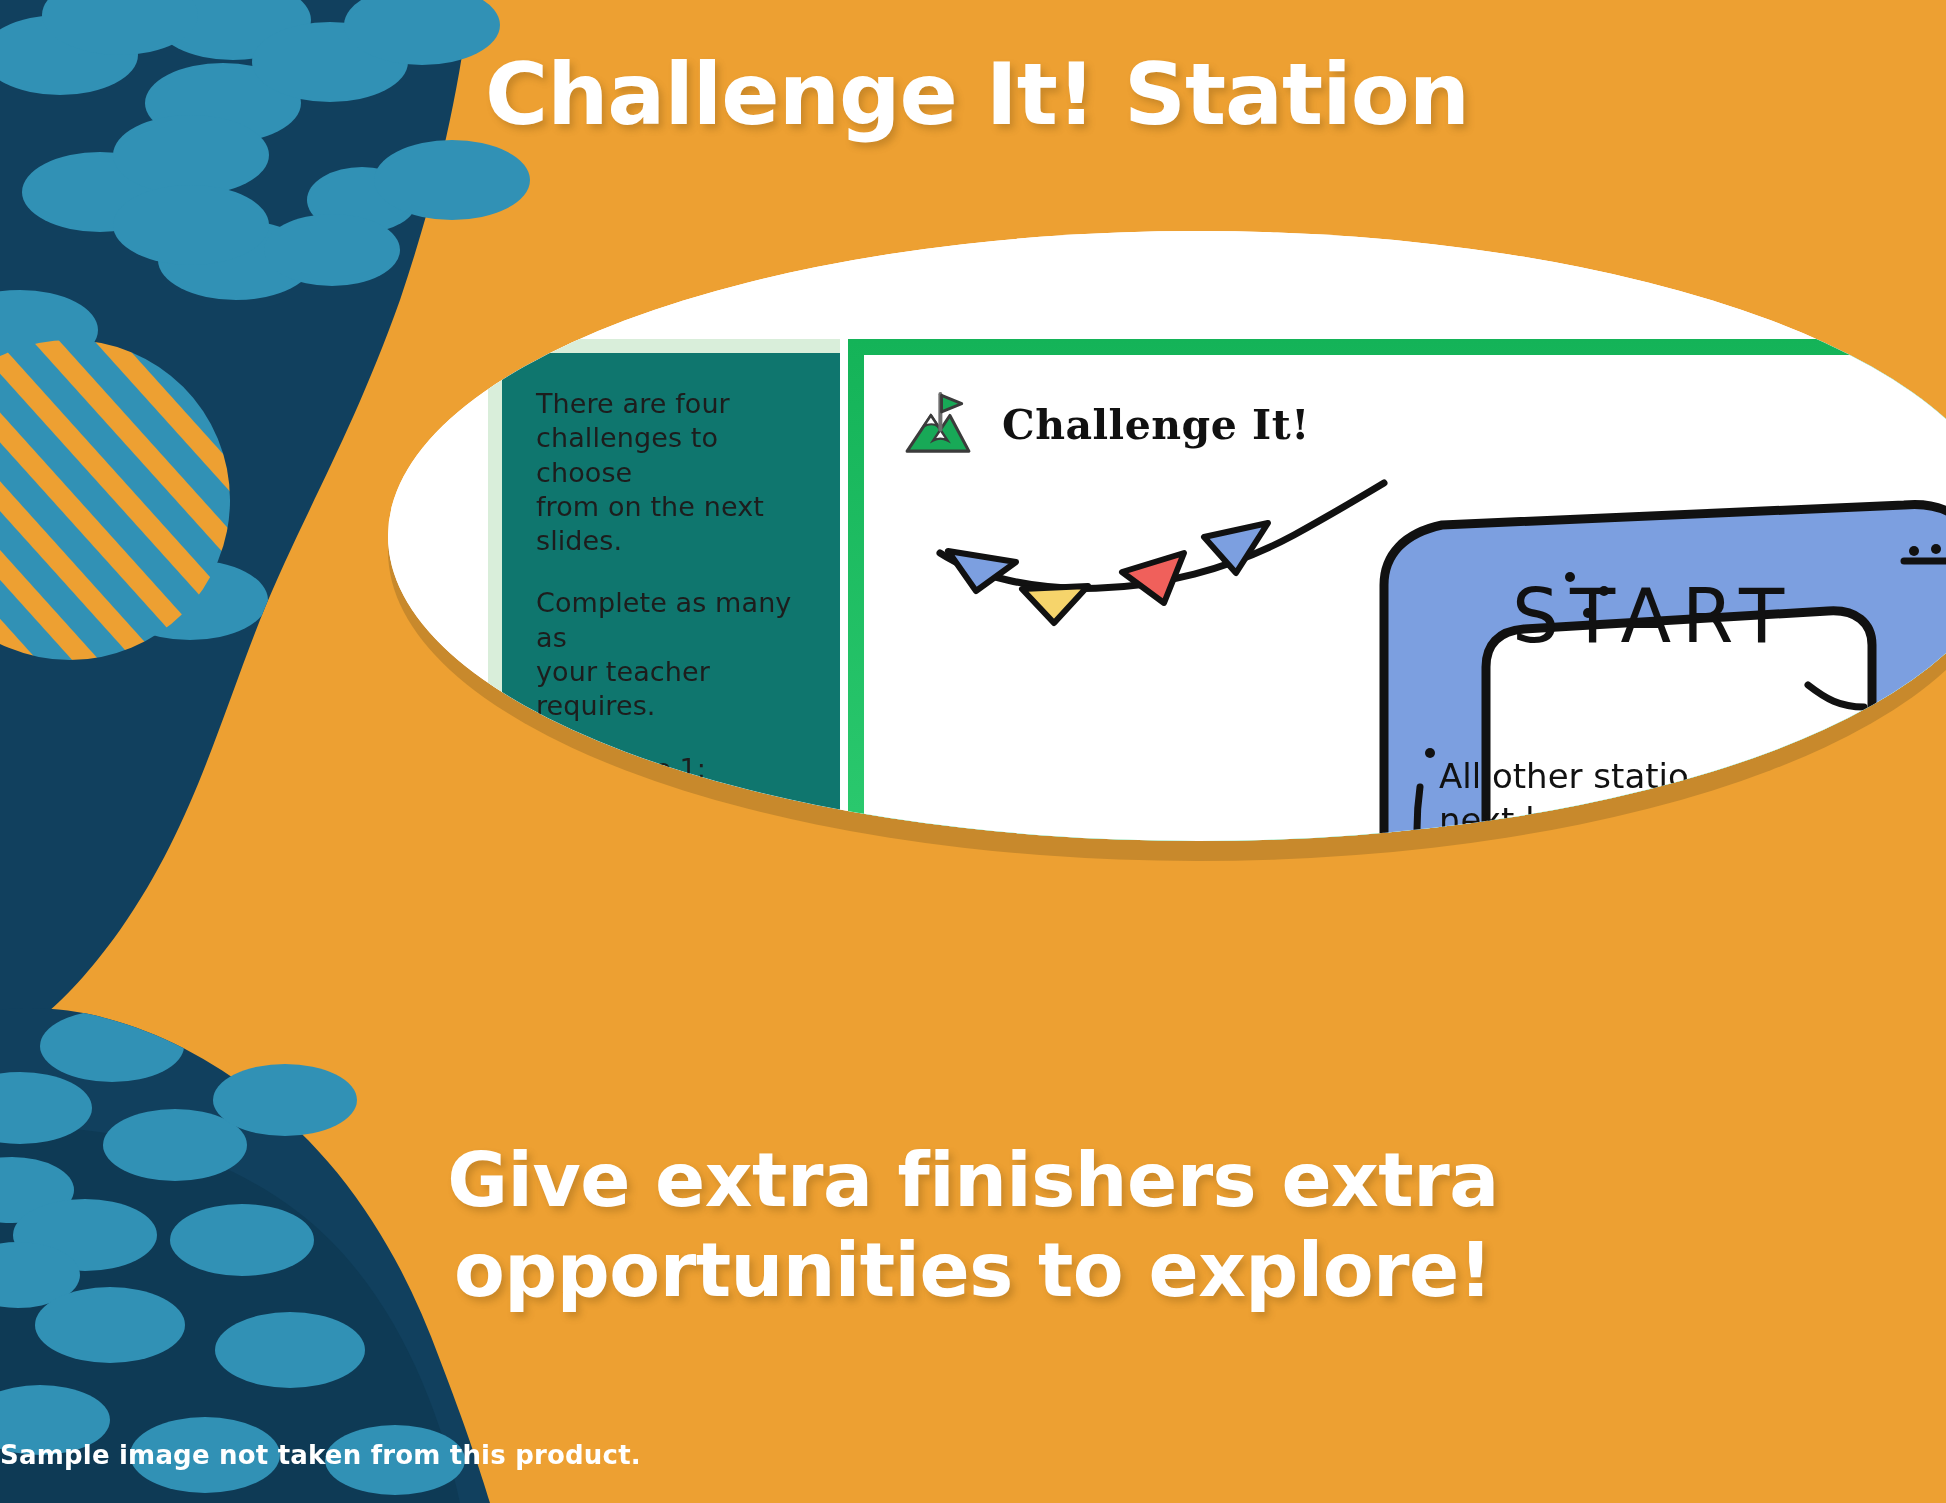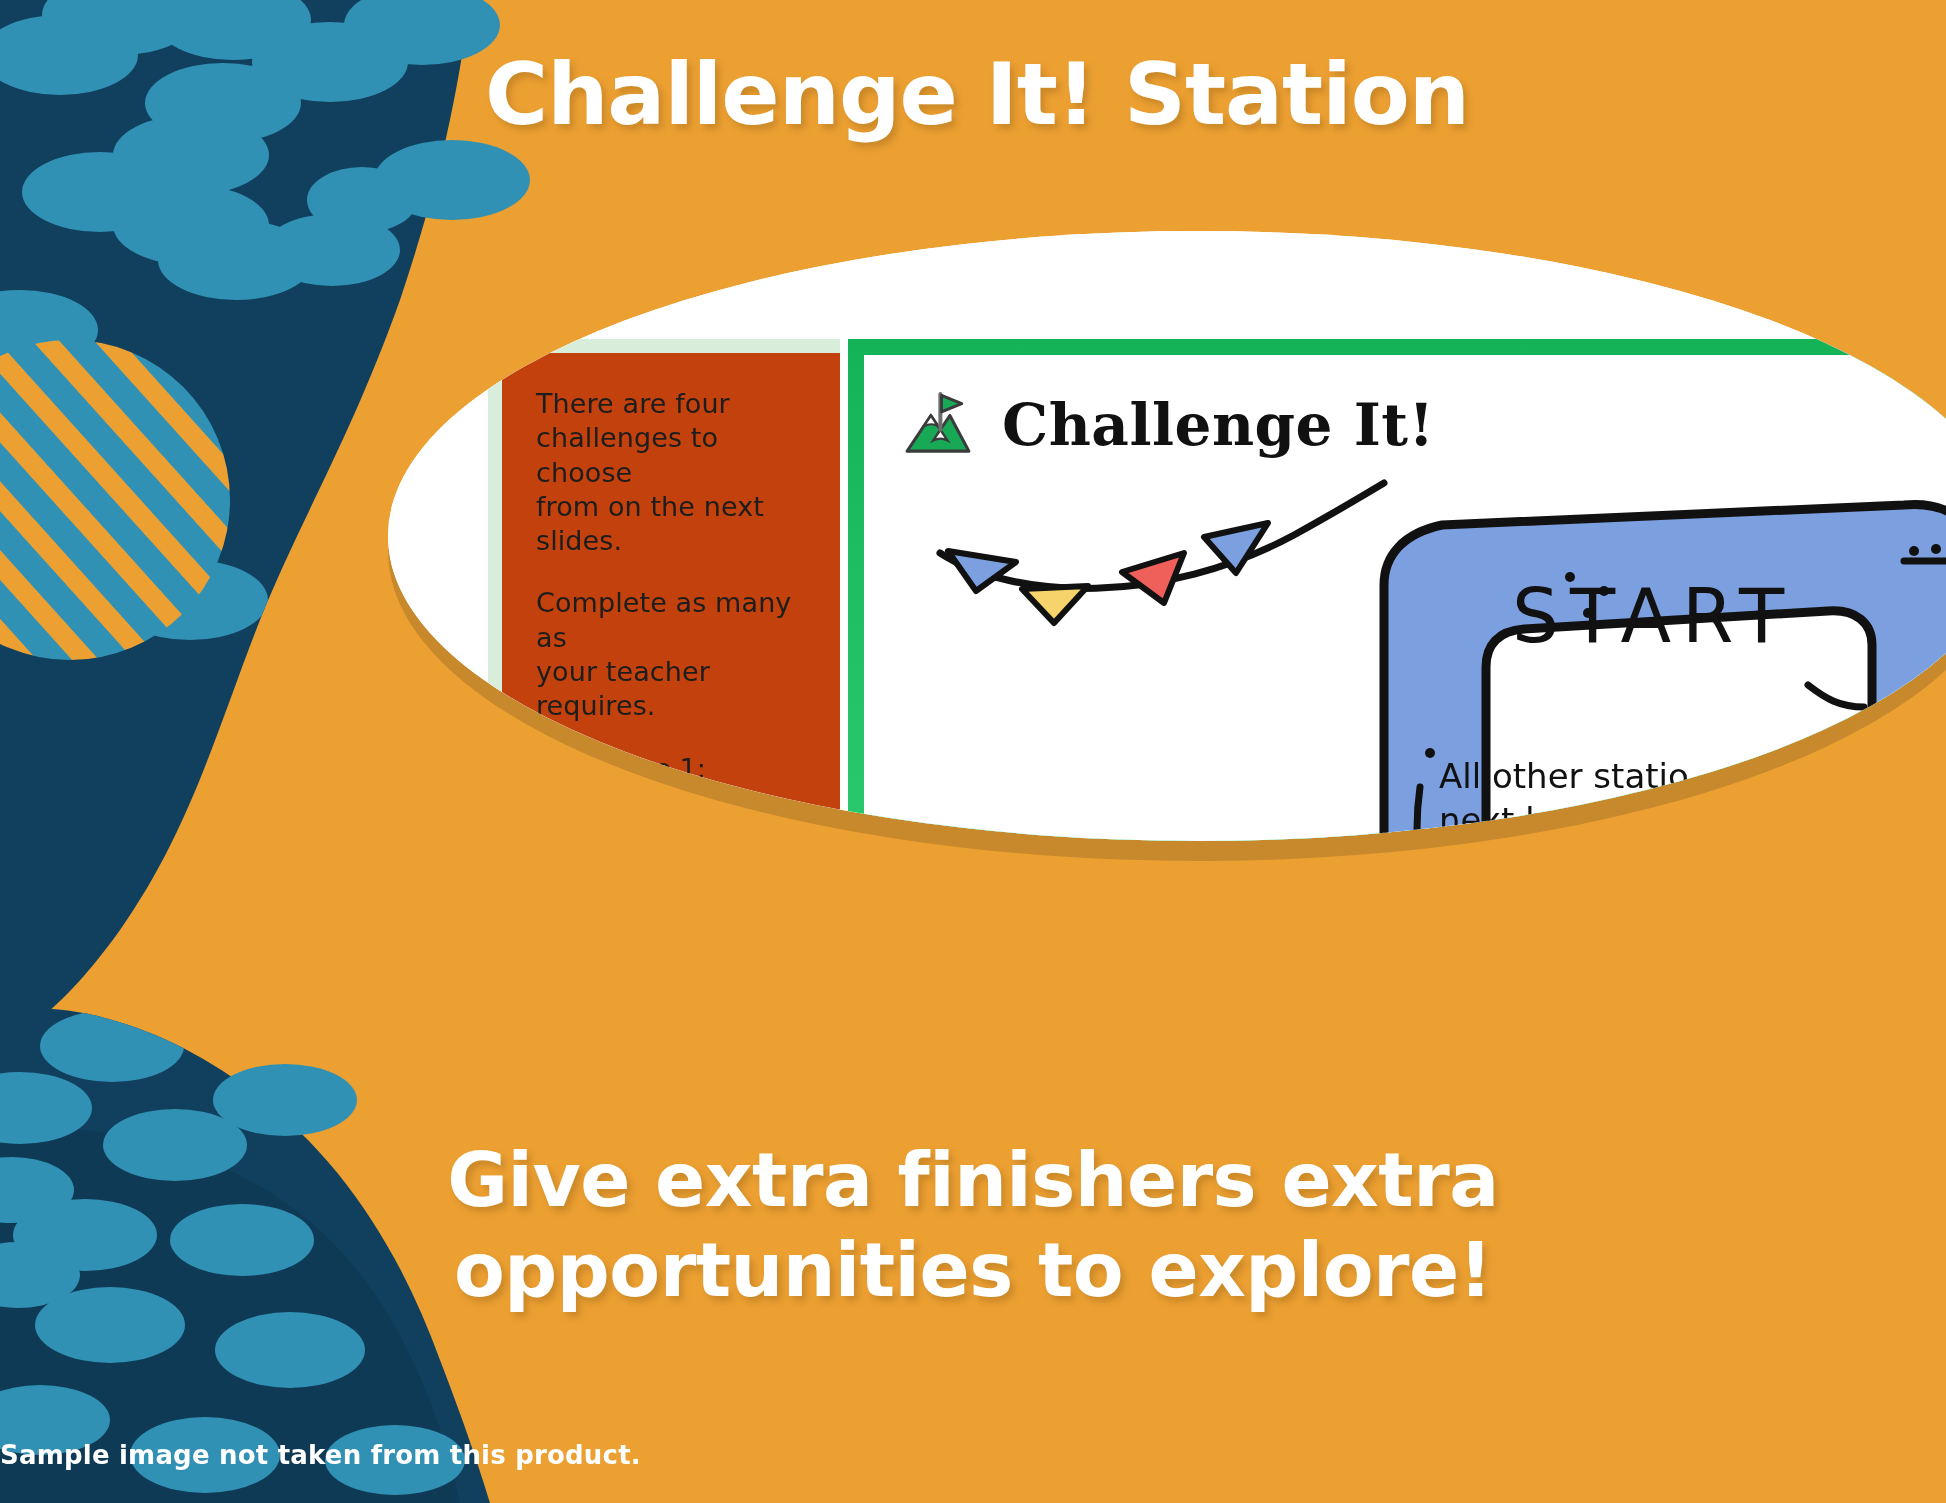--- a/index.html
+++ b/index.html
@@ -41,21 +41,21 @@
   .mini-slide{
     position:absolute;
     left:100px;top:108px;width:352px;height:560px;
     background:#D9EEDA;
     padding:14px 0 0 0;
     box-sizing:border-box;
   }
   .mini-slide-inner{
     position:absolute;
     left:14px;top:14px;right:0;bottom:0;
-    background:#c2410c;
+    background:#0f766e;
     padding:34px 26px 0 34px;
     box-sizing:border-box;
   }
   .ms-p{
     font-family:"DejaVu Sans", sans-serif;
     font-size:27px;
     line-height:1.27;
     color:#1d1d1d;
     letter-spacing:.1px;
     margin:0 0 28px 0;
@@ -83,21 +83,21 @@
     left:16px;top:16px;right:0;bottom:0;
     background:#ffffff;
     overflow:hidden;
   }
   .ci-head{
     position:absolute;left:36px;top:32px;
     display:flex;align-items:center;gap:26px;
   }
   .ci-title{
     font-family:"DejaVu Serif", serif;
-    font-weight:bold;font-size:58px;color:#111;letter-spacing:.5px;
+    font-weight:bold;font-size:41px;color:#111;letter-spacing:.5px;
   }
   .mountain-icon{width:76px;height:76px;display:block;}
 
   
   .art-layer{position:absolute;left:0;top:0;width:1160px;height:560px;}
   .arch-text{
     position:absolute;
     left:600px;top:218px;
     font-family:"DejaVu Sans", sans-serif;
     font-size:74px;letter-spacing:11px;color:#111;margin-left:48px;

